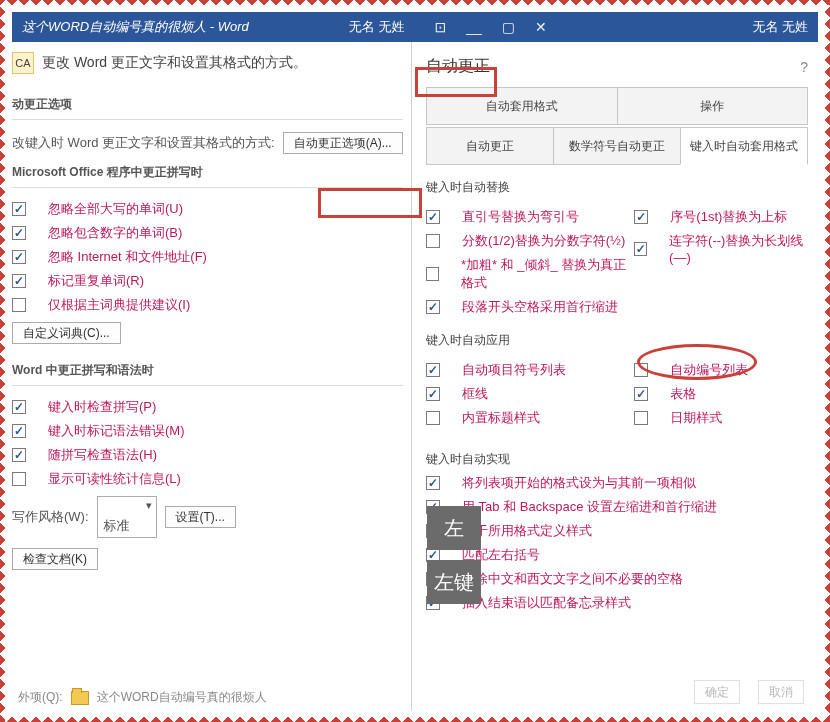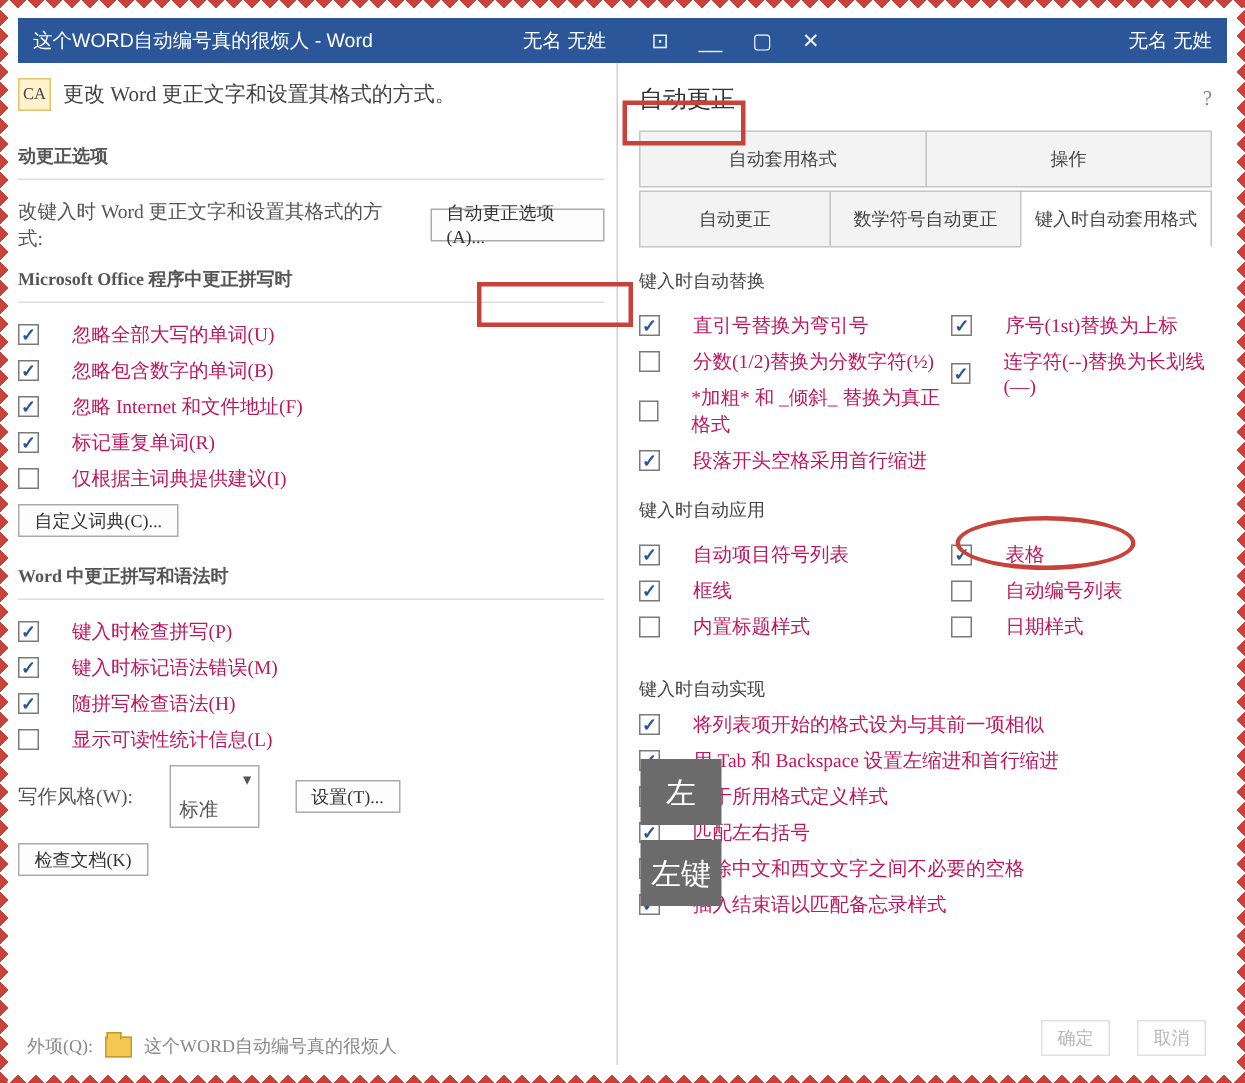--- a/index.html
+++ b/index.html
@@ -33,41 +33,41 @@
     background: linear-gradient(-45deg, var(--c) 25%, transparent 25%) 12px 0/12px 12px,
                 linear-gradient(-135deg, var(--c) 25%, transparent 25%) 12px 0/12px 12px; }
 
   .content { position:absolute; top:12px; left:12px; right:12px; bottom:12px; overflow:hidden; }
 
   
   .titlebar {
     background: #2b579a; color:#fff; height:30px; display:flex; align-items:center;
     padding:0 10px; font-size:13px;
   }
-  .titlebar .doc-title { flex:0 0 auto; }
+  .titlebar .doc-title { flex:0 0 auto;font-style:italic; }
   .titlebar .center-name { margin-left: 100px; flex:0 0 auto; }
   .titlebar .wincontrols { display:flex; gap:20px; margin-left:30px; font-size:14px; }
   .titlebar .wincontrols span { opacity:.9; }
   .titlebar .right-user { margin-left:auto; }
 
   
-  .body { display:flex; height:calc(100% - 30px);font-family:Liberation Serif, serif; }
+  .body { display:flex; height:calc(100% - 30px); }
   .left-pane { width: 400px; border-right:1px solid #d0d0d0; background:#fff; padding:10px 8px 2px 0; position:relative; }
   .right-pane { flex:1; background:#fff; padding:0 10px 6px 14px; position:relative; }
 
   .intro-line { display:flex; align-items:center; gap:8px; margin-bottom:22px; color:#434343; font-size:14px; }
   .intro-icon {
     width:22px; height:22px; display:flex; align-items:center; justify-content:center;
     background:#fff2cc; border:1px solid #e2c46a; font-size:11px; color:#444;
   }
 
   .section-header { font-weight:bold; margin:10px 0 6px 0; color:#555; }
   .divider { height:1px; background:#ddd; margin-bottom:12px; }
 
-  .row-line { display:flex; align-items:center; gap:24px; margin-bottom:10px; font-size:13px; color:#555; }
+  .row-line { display:flex; align-items:center; gap:8px; margin-bottom:10px; font-size:13px; color:#555; }
   .btn {
     background:#fdfdfd; border:1px solid #ababab; padding:2px 10px; height:24px;
     display:inline-flex; align-items:center; cursor:pointer; color:#333;
   }
   .btn.small { height:22px; font-size:12px; }
 
   .checkbox-line { display:flex; align-items:center; gap:22px; margin:6px 0; font-size:13px; color:#be185d; }
   .cb {
     width:14px; height:14px; border:1px solid #7a7a7a; display:inline-flex;
     align-items:center; justify-content:center; background:#fff;
@@ -273,26 +273,26 @@
                 <span class="cb checked"></span>
                 <span>框线</span>
               </div>
             <div class="checkbox-line">
                 <span class="cb"></span>
                 <span>内置标题样式</span>
               </div>
           </div>
           <div class="c2">
             <div class="checkbox-line">
+                <span class="cb"></span>
+                <span>自动编号列表</span>
+              </div>
+            <div class="checkbox-line">
                 <span class="cb checked"></span>
                 <span>表格</span>
-              </div>
-            <div class="checkbox-line">
-                <span class="cb"></span>
-                <span>自动编号列表</span>
               </div>
             <div class="checkbox-line">
                 <span class="cb"></span>
                 <span>日期样式</span>
               </div>
           </div>
         </div>
 
         <div class="subhead" style="margin-top:18px">键入时自动实现</div>
         <div class="checkbox-line">

